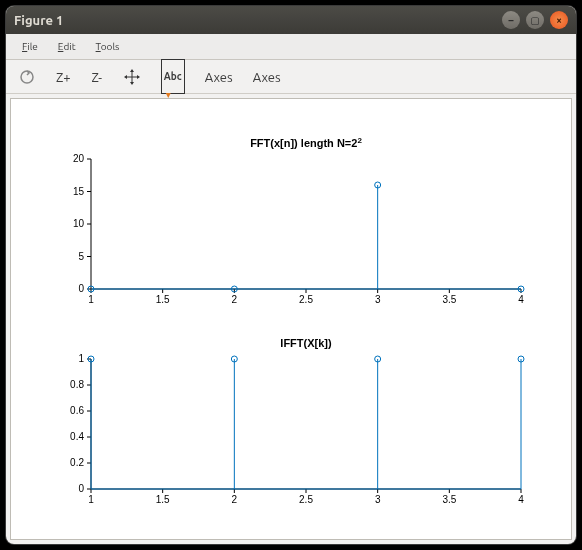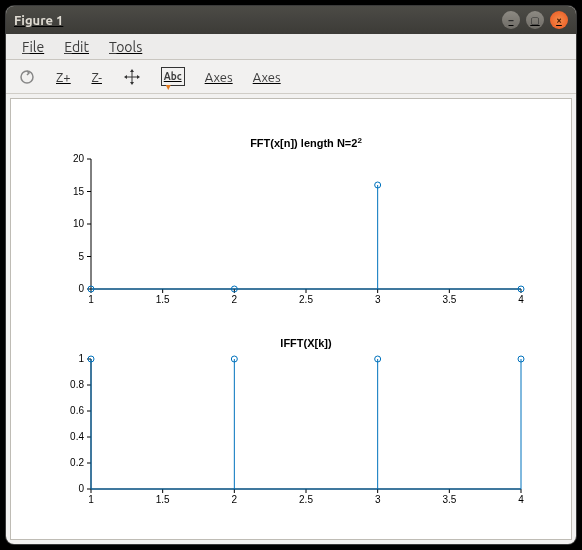--- a/index.html
+++ b/index.html
@@ -15,21 +15,20 @@
   .window {
     position: absolute;
     left: 6px; top: 6px;
     width: 570px; height: 538px;
     background: #f2f1f0;
     border-radius: 8px;
     box-shadow: 0 0 0 1px #3a3a3a;
     display: flex;
     flex-direction: column;
     overflow: hidden;
-    text-decoration: underline;
   }
   .titlebar {
     height: 28px;
     background: linear-gradient(#4c4b46, #3c3b37);
     display: flex;
     align-items: center;
     color: #dfdbd2;
     padding: 0 8px;
     font-weight: bold;
     font-size: 13px;
@@ -48,21 +47,21 @@
   .btn-min { background: linear-gradient(#8d8a83,#6f6c66); color:#2b2b2b; }
   .btn-max { background: linear-gradient(#8d8a83,#6f6c66); color:#2b2b2b; }
   .btn-close { background: radial-gradient(#f58c4a,#e95420); color:#4a1e06; }
   .menubar {
     height: 26px;
     background: #edeceb;
     border-bottom: 1px solid #c9c6c0;
     display: flex;
     align-items: center;
     padding: 0 6px;
-    font-size: 14px;
+    font-size: 10px;
     color: #3c3c3c;
   }
   .menubar .mitem { padding: 3px 10px; }
   .menubar .mitem u { text-decoration: underline; }
   .toolbar {
     height: 34px;
     background: #f2f1f0;
     border-bottom: 1px solid #d0cdc7;
     display: flex;
     align-items: center;
@@ -127,21 +126,21 @@
         <span class="txt">Z-</span>
       </span>
     <span class="tbtn">
       <svg width="18" height="18">
         <path d="M9 1 L11 4 L7 4 Z M9 17 L11 14 L7 14 Z M1 9 L4 7 L4 11 Z M17 9 L14 7 L14 11 Z" fill="#333"></path>
         <line x1="9" y1="3" x2="9" y2="15" stroke="#333"></line>
           <line x1="3" y1="9" x2="15" y2="9" stroke="#333"></line>
       </svg>
     </span>
     <span class="tbtn">
-      <span style="border:1px solid #333;padding:3px 2px;font-size:10px;font-weight:bold;position:relative">
+      <span style="border:1px solid #333;padding:11px 2px;font-size:10px;font-weight:bold;position:relative">
         <span>Abc</span>
         <span style="position:absolute;left:4px;bottom:-7px;color:#e27a1f;font-size:10px">▾</span>
       </span>
     </span>
     <span class="tbtn">
         <span class="txt">Axes</span>
       </span>
     <span class="tbtn">
         <span class="txt">Axes</span>
       </span>

